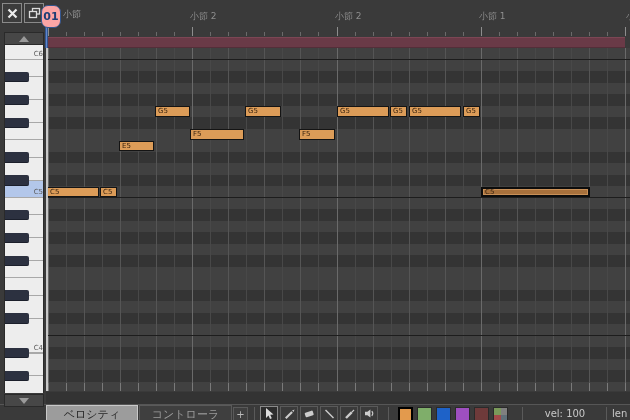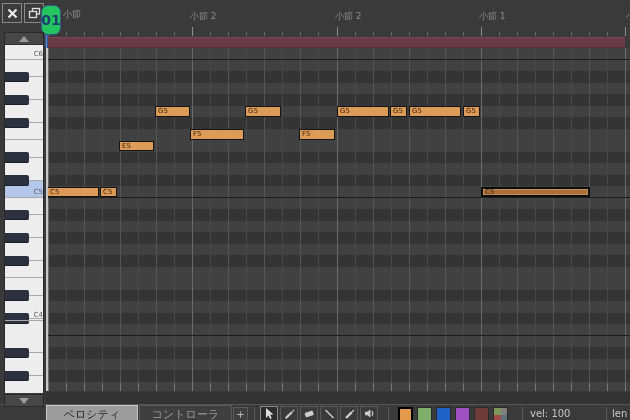--- a/index.html
+++ b/index.html
@@ -8,22 +8,22 @@
   #app { position:absolute; inset:0; width:630px; height:420px; background:#3a3a3a; overflow:hidden; }
   .abs { position:absolute; }
 
   
   .winbtn { position:absolute; top:3px; width:20px; height:20px; background:#3c3c3c;
             border:1px solid #8a8a8a; display:flex; align-items:center; justify-content:center; }
   
   #ruler-label-row .mlabel { position:absolute; top:10px; font-size:9px; color:#8e8e8e; white-space:nowrap; }
   .tick { position:absolute; width:1px; background:#6a6a6a; }
   .tick.major { background:#8d8d8d; }
-  #marker-pill { position:absolute; left:41px; top:5px; width:20px; height:30px; border-radius:7px;
-                 background:#22c55e; border:1px solid #33568e; color:#1d3d75; font-size:14px; font-weight:bold;
+  #marker-pill { position:absolute; left:41px; top:5px; width:20px; height:23px; border-radius:7px;
+                 background:#fca5a5; border:1px solid #33568e; color:#1d3d75; font-size:11px; font-weight:bold;
                  display:flex; align-items:center; justify-content:center; z-index:6; }
   #marker-stem { position:absolute; left:45px; top:17px; width:3px; height:31px; background:#5f85cc;
                  border-left:1px solid #33568e; border-right:1px solid #33568e; z-index:5; }
   #marker-text { position:absolute; left:63px; top:8px; font-size:9px; color:#9a9a9a; z-index:6; }
 
   
   #range-bar { position:absolute; left:46px; top:37px; width:579px; height:11px;
                background:#6a3a47; border-top:1px solid #7c4654; border-bottom:1px solid #542e39; }
 
   
@@ -326,21 +326,21 @@
       <div class="krow" style="top: 233px;"></div>
       <div class="krow" style="top: 244.5px;">
         <div class="midline"></div>
         <div class="bk"></div>
       </div>
       <div class="krow" style="top: 256px;"></div>
       <div class="krow" style="top: 267.5px;">
         <div class="midline"></div>
         <div class="bk"></div>
       </div>
-      <div class="krow sepline" style="top: 264px;">
+      <div class="krow sepline" style="top: 297px;">
         <span class="klabel">C4</span>
       </div>
       <div class="krow" style="top: 290.5px;"></div>
       <div class="krow" style="top: 302px;">
         <div class="midline"></div>
         <div class="bk"></div>
       </div>
       <div class="krow" style="top: 313.5px;"></div>
       <div class="krow" style="top: 325px;">
         <div class="midline"></div>
@@ -404,17 +404,17 @@
         <div class="swatch" style="left: 455px; background: rgb(158, 79, 192);"></div>
         <div class="swatch" style="left: 474px; background: rgb(110, 58, 58);"></div>
         <div class="swatch" style="left: 493px;">
           <div class="q" style="left: 0%; top: 0%; background: rgb(122, 154, 90);"></div>
           <div class="q" style="left: 50%; top: 0%; background: rgb(128, 128, 128);"></div>
           <div class="q" style="left: 0%; top: 50%; background: rgb(163, 74, 74);"></div>
           <div class="q" style="left: 50%; top: 50%; background: rgb(96, 112, 122);"></div>
         </div>
       </div>
     <div class="vsep" style="left:522px"></div>
-    <div class="miniField" style="left:530px;width:70px;text-align:left">vel: 100</div>
+    <div class="miniField" style="left:530px;width:70px;text-align:center">vel: 100</div>
     <div class="vsep" style="left:606px"></div>
     <div class="miniField" style="left:612px">len</div>
   </div>
 </div>
 
 </body></html>

